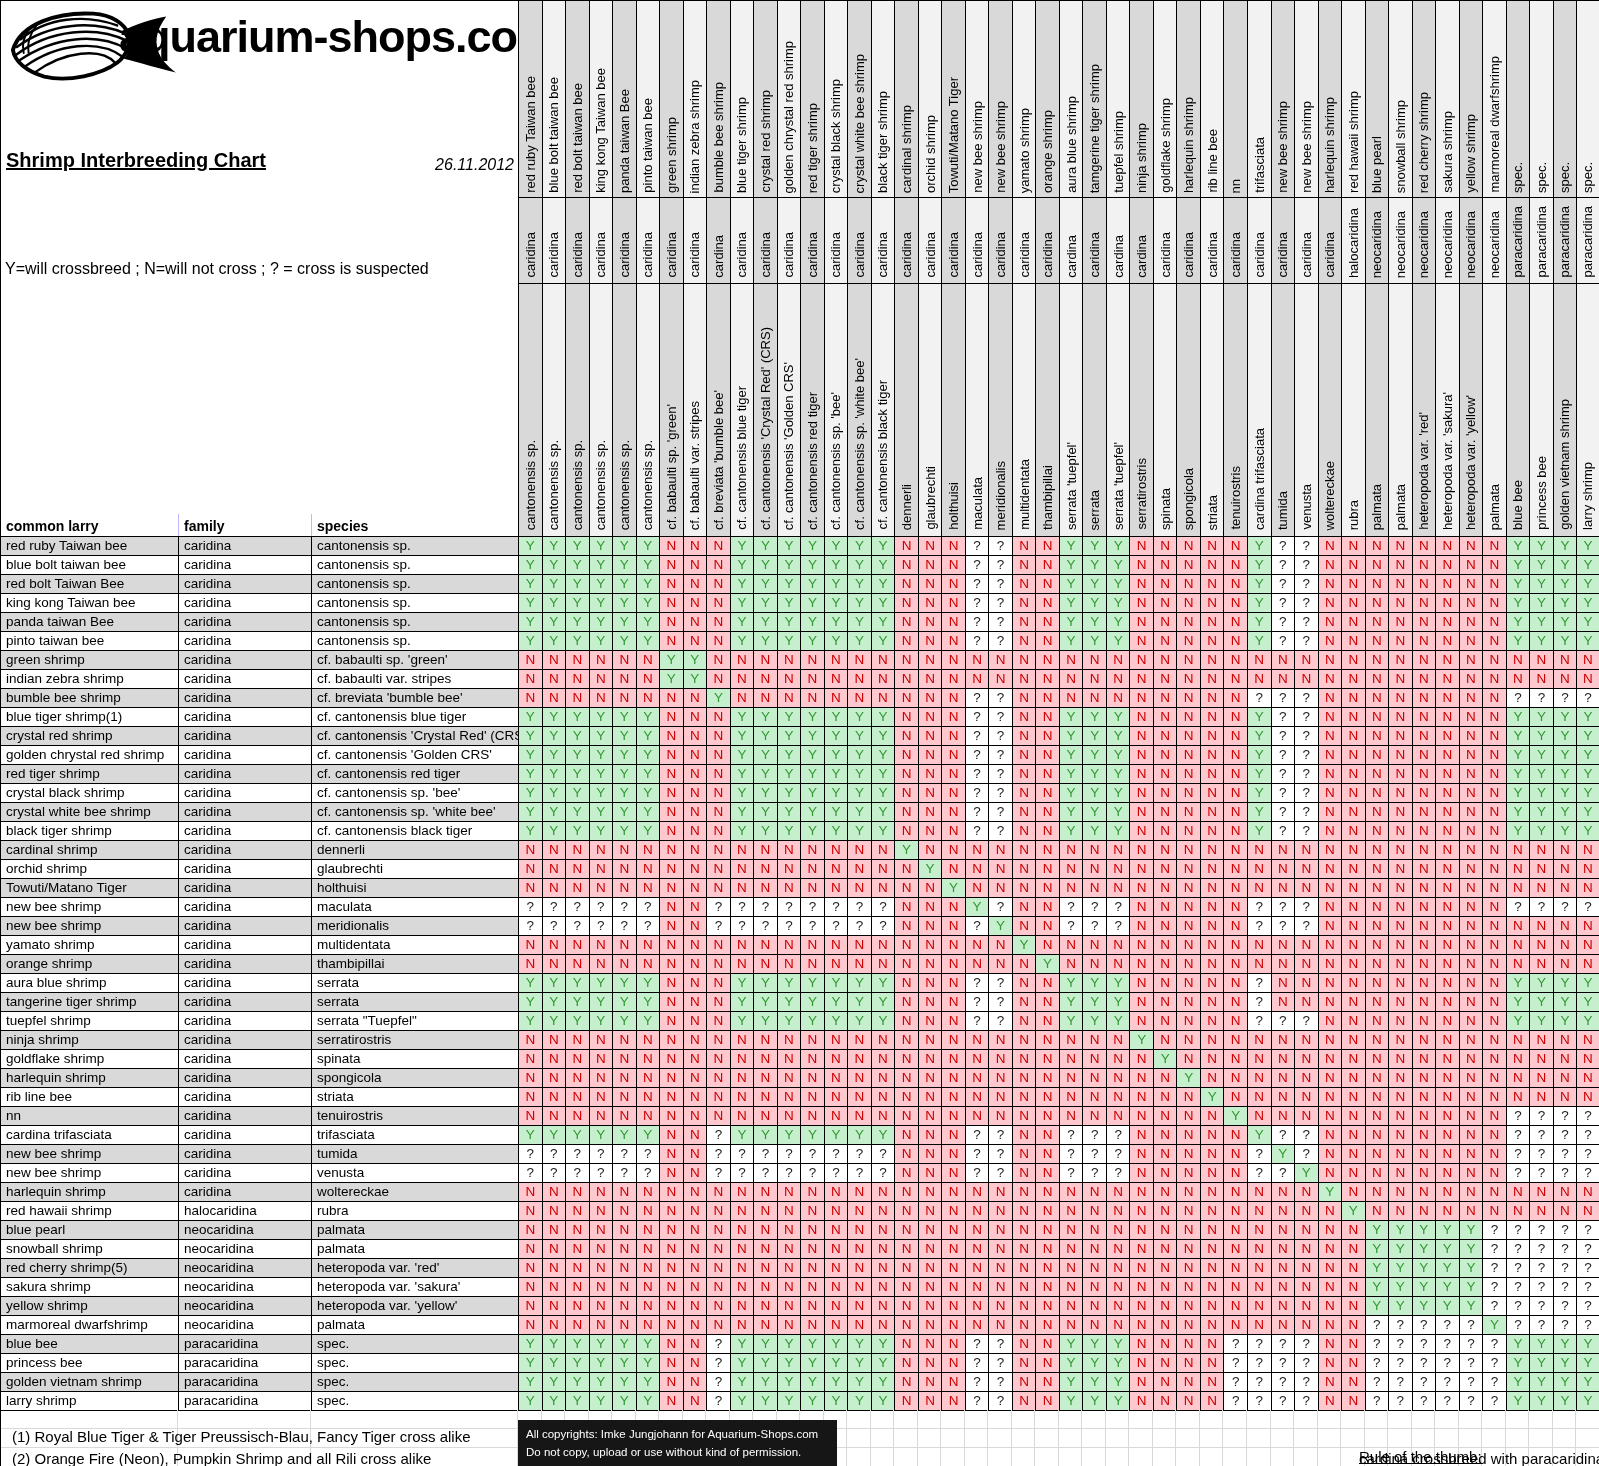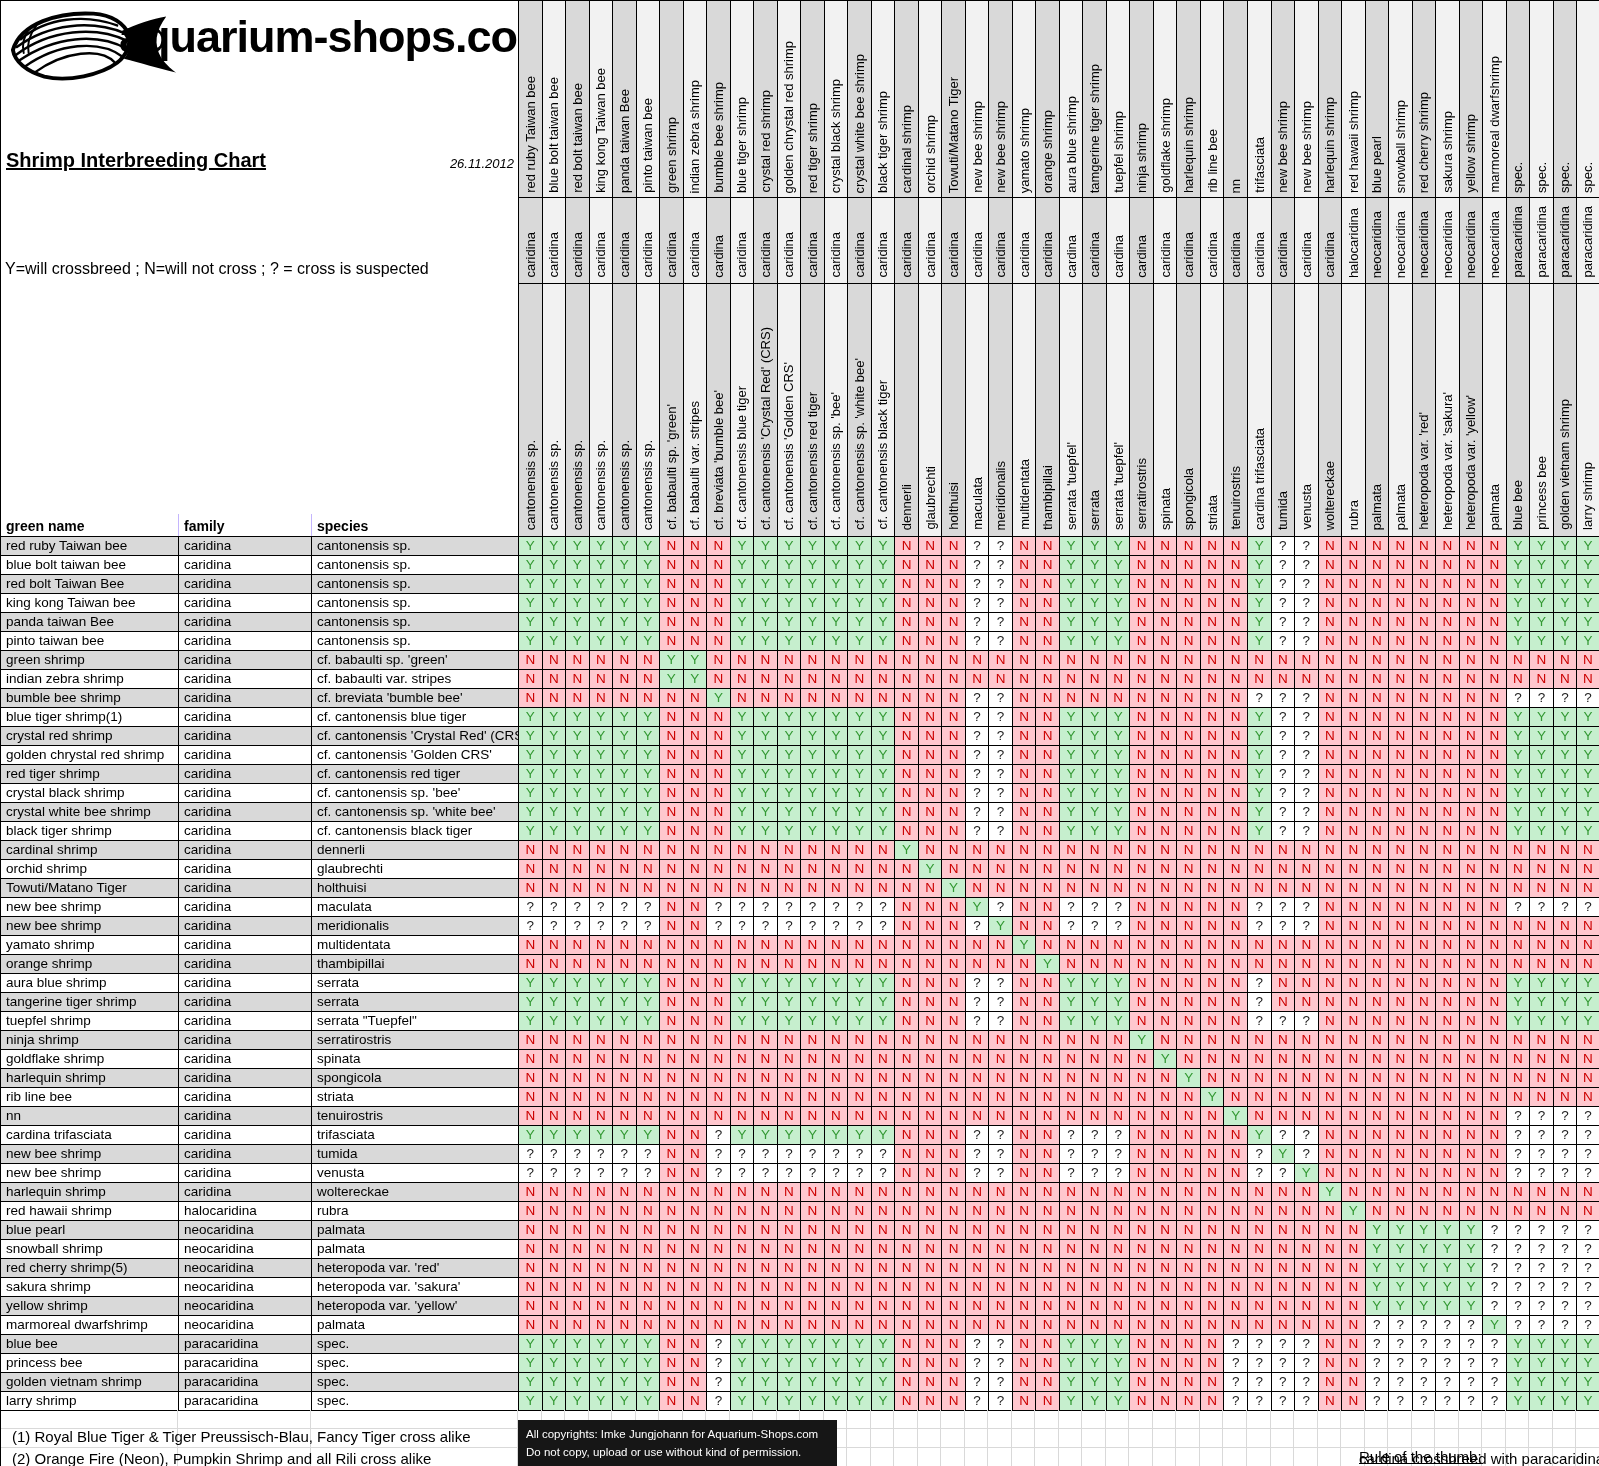--- a/index.html
+++ b/index.html
@@ -10,21 +10,21 @@
            border-left:1px solid #000; border-top:1px solid #000; overflow:hidden; }
 
   
   .logo { position:absolute; left:6px; top:2px; width:470px; height:100px; }
   .fish { position:absolute; left:0; top:0; }
   .site-name { position:absolute; left:112px; top:8px; font-size:45px; font-weight:bold;
                letter-spacing:-1px; white-space:nowrap; }
   .page-title { position:absolute; left:5px; top:148px; font-size:20px; font-weight:bold;
                 text-decoration:underline; }
   .date { position:absolute; left:360px; top:155px; width:153px; text-align:right;
-          font-size:13px; font-style:italic; }
+          font-size:16px; font-style:italic; }
   .legend { position:absolute; left:4px; top:259px; font-size:16px; }
 
   
   .mhead { position:absolute; left:517px; top:0; width:1082px; height:535px;
            display:grid; grid-template-columns:repeat(46, 23.5217px); }
   .hcol { border-left:1px solid #000; display:flex; flex-direction:column; }
   .hcol:last-child { border-right:1px solid #000; }
   .hcol .b1 { flex:0 0 197px; border-bottom:1px solid #000; }
   .hcol .b2 { flex:0 0 86px;  border-bottom:1px solid #000; }
   .hcol .b3 { flex:1 1 auto; }
@@ -599,21 +599,21 @@
         <div class="band b2">
           <span class="rot">paracaridina</span>
         </div>
         <div class="band b3">
           <span class="rot">larry shrimp</span>
         </div>
       </div>
     </div>
 
   <div class="label-head">
-    <div>green name</div>
+    <div>common larry</div>
     <div>family</div>
     <div>species</div>
   </div>
 
   <div class="mbody" id="mbody">
       <div class="mrow">
         <div class="lab f1 rdark">red ruby Taiwan bee</div>
         <div class="lab f2 rdark">caridina</div>
         <div class="lab f3 rdark">cantonensis sp.</div>
         <div class="cell cy">Y</div>

